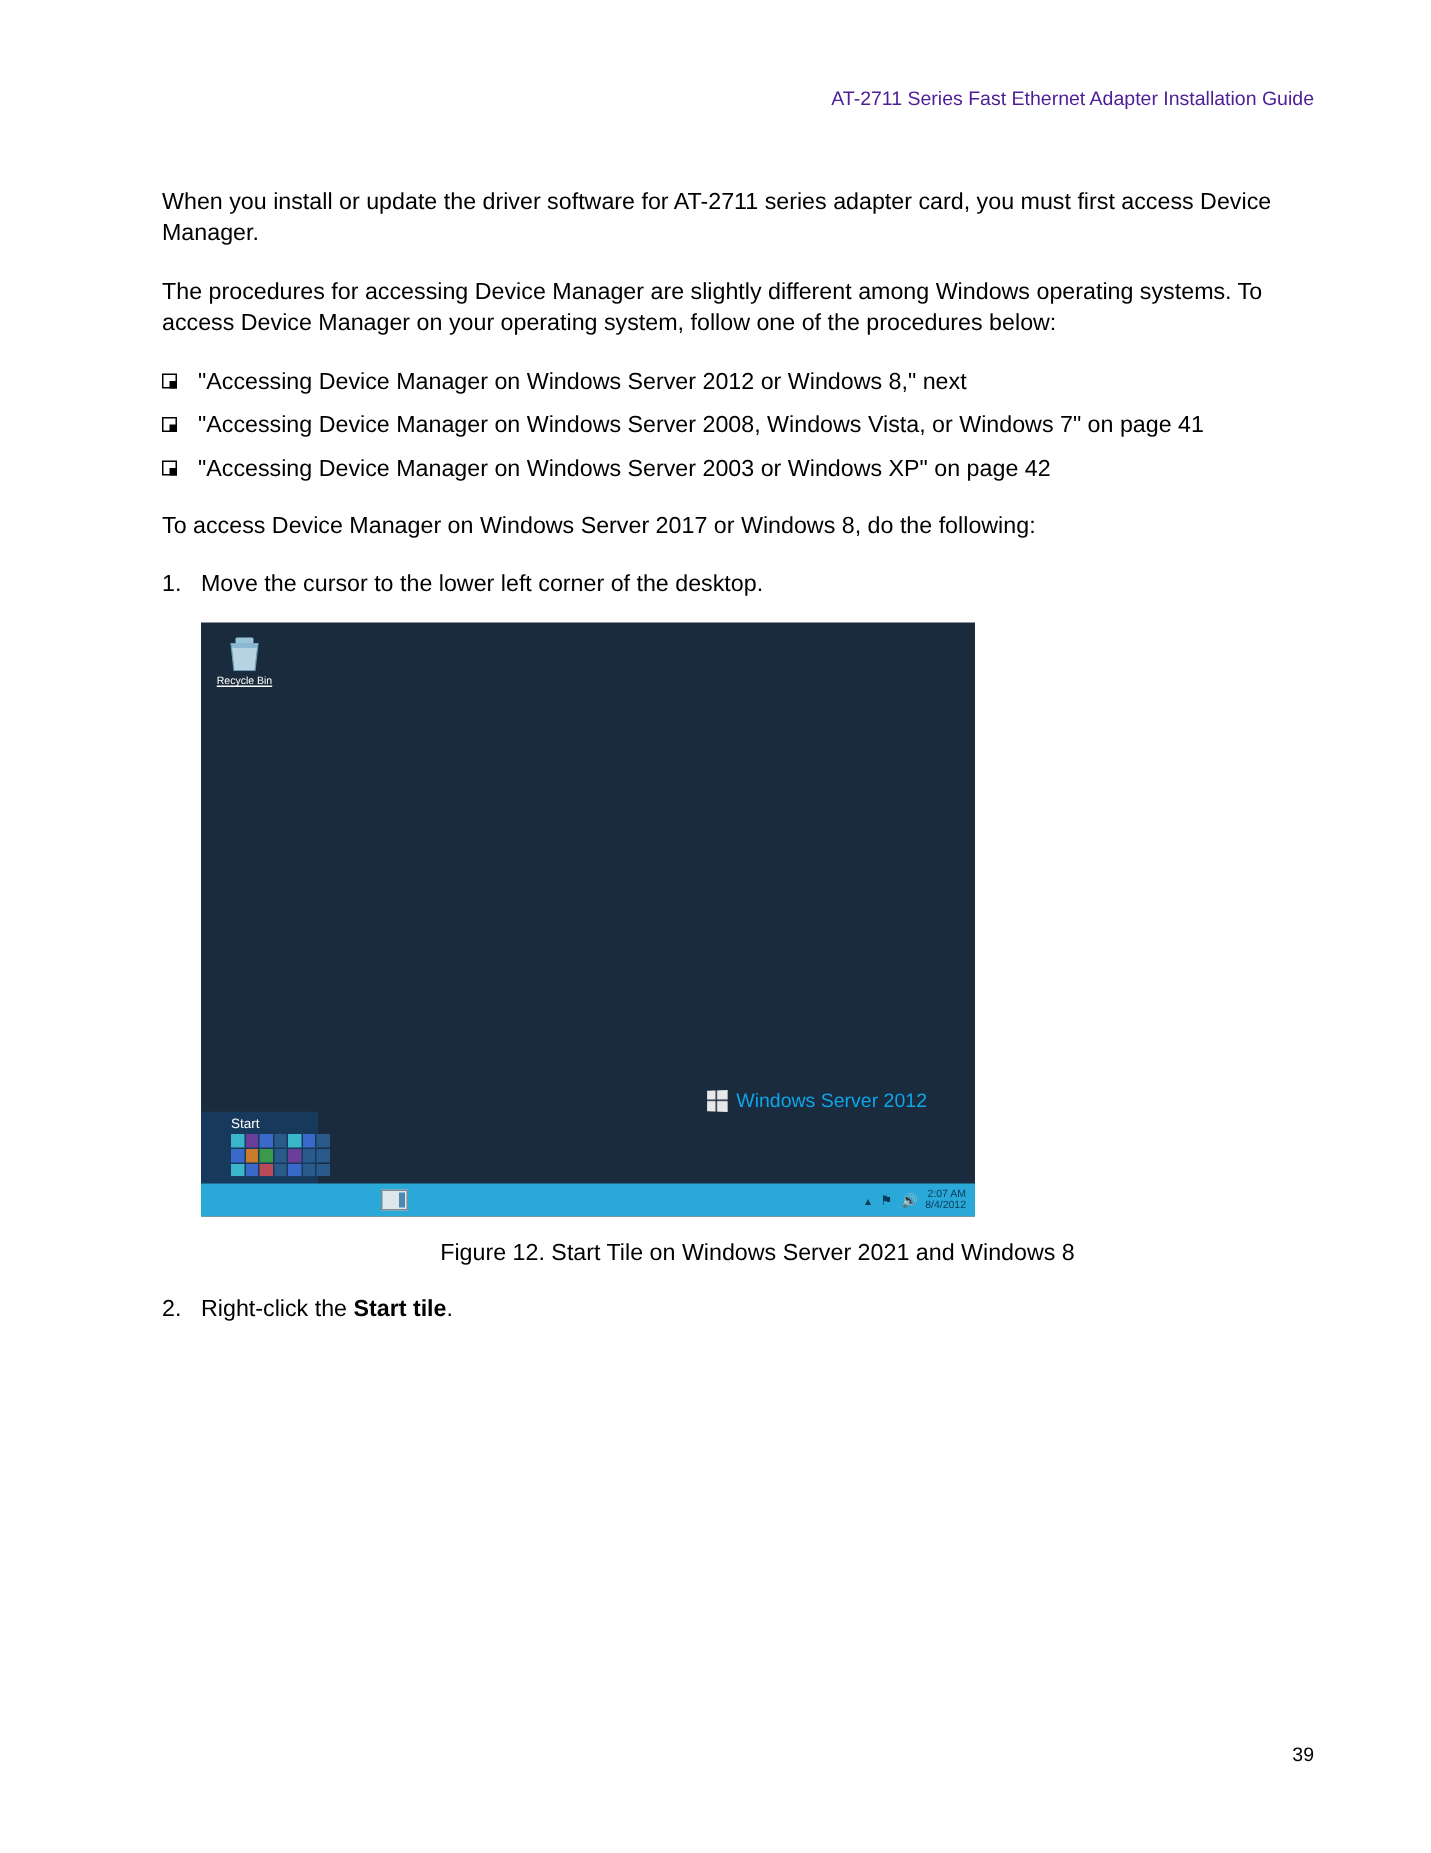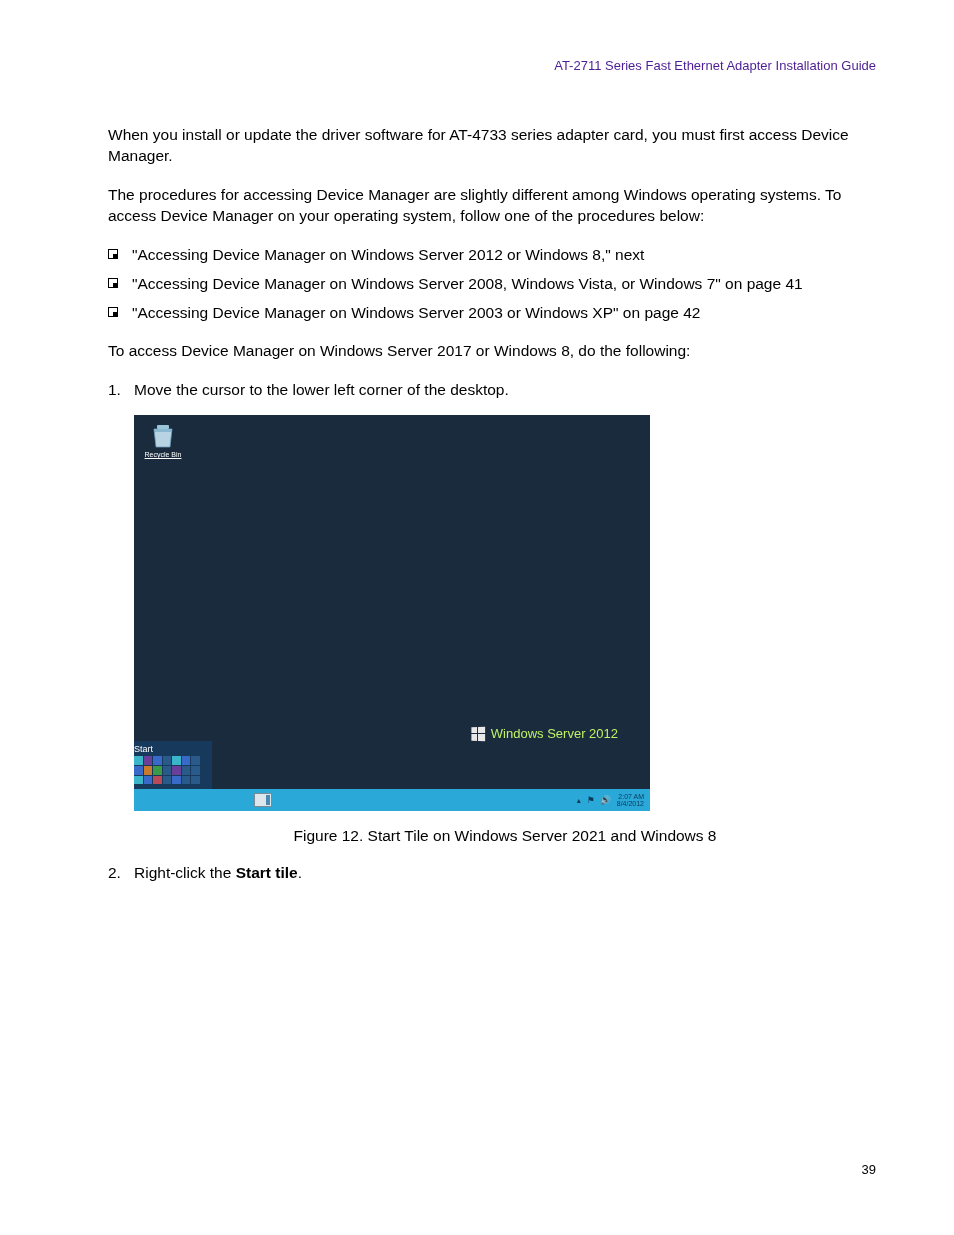--- a/index.html
+++ b/index.html
@@ -133,39 +133,39 @@
       color: #fff;
       text-decoration: underline;
     }
     .watermark {
       position: absolute;
       right: 32px;
       bottom: 70px;
       display: flex;
       align-items: center;
       gap: 6px;
-      color: #bef264;
+      color: #0ea5e9;
       font-size: 13px;
     }
     .win-logo {
       display: inline-grid;
       grid-template-columns: 6px 7px;
       grid-template-rows: 6px 7px;
       gap: 1px;
       transform: perspective(40px) rotateY(-12deg);
     }
     .win-logo span { background: #e8e8e8; }
     .start-tile {
       position: absolute;
       left: 0;
       bottom: 22px;
       width: 78px;
       height: 48px;
       background: #17395b;
-      padding: 3px 0;
+      padding: 3px 20px;
     }
     .start-label {
       color: #fff;
       font-size: 9px;
       margin-bottom: 2px;
     }
     .tile-grid {
       display: grid;
       grid-template-columns: repeat(7, 1fr);
       grid-template-rows: repeat(3, 1fr);
@@ -247,21 +247,21 @@
   </style>
 </head>
 <body>
 
 <div class="page">
   <div class="header-text">AT-2711 Series Fast Ethernet Adapter Installation Guide</div>
 
   <div class="content-row">
 
     <div class="main-col">
-      <p class="para">When you install or update the driver software for AT-4733 series adapter card, you must first access Device Manager.</p>
+      <p class="para">When you install or update the driver software for AT-2711 series adapter card, you must first access Device Manager.</p>
       <p class="para">The procedures for accessing Device Manager are slightly different among Windows operating systems. To access Device Manager on your operating system, follow one of the procedures below:</p>
 
       <ul class="bullet-list">
         <li>
           <span class="bullet-box"></span>
           <span>"Accessing Device Manager on Windows Server 2012 or Windows 8," next</span>
         </li>
         <li>
           <span class="bullet-box"></span>
           <span>"Accessing Device Manager on Windows Server 2008, Windows Vista, or Windows 7" on page 41</span>

